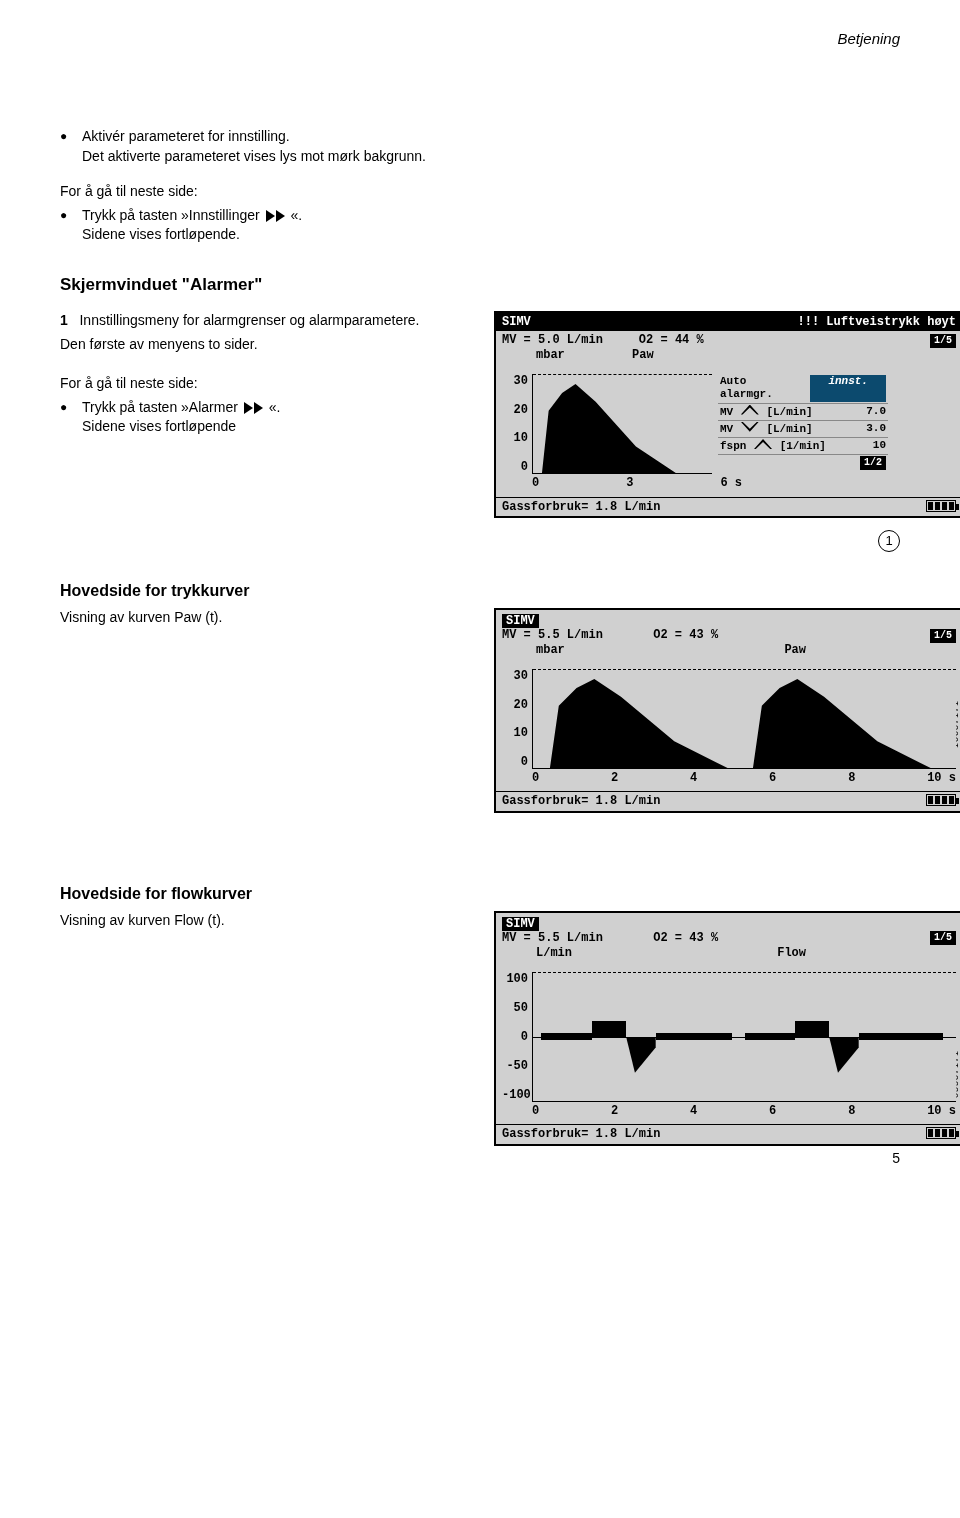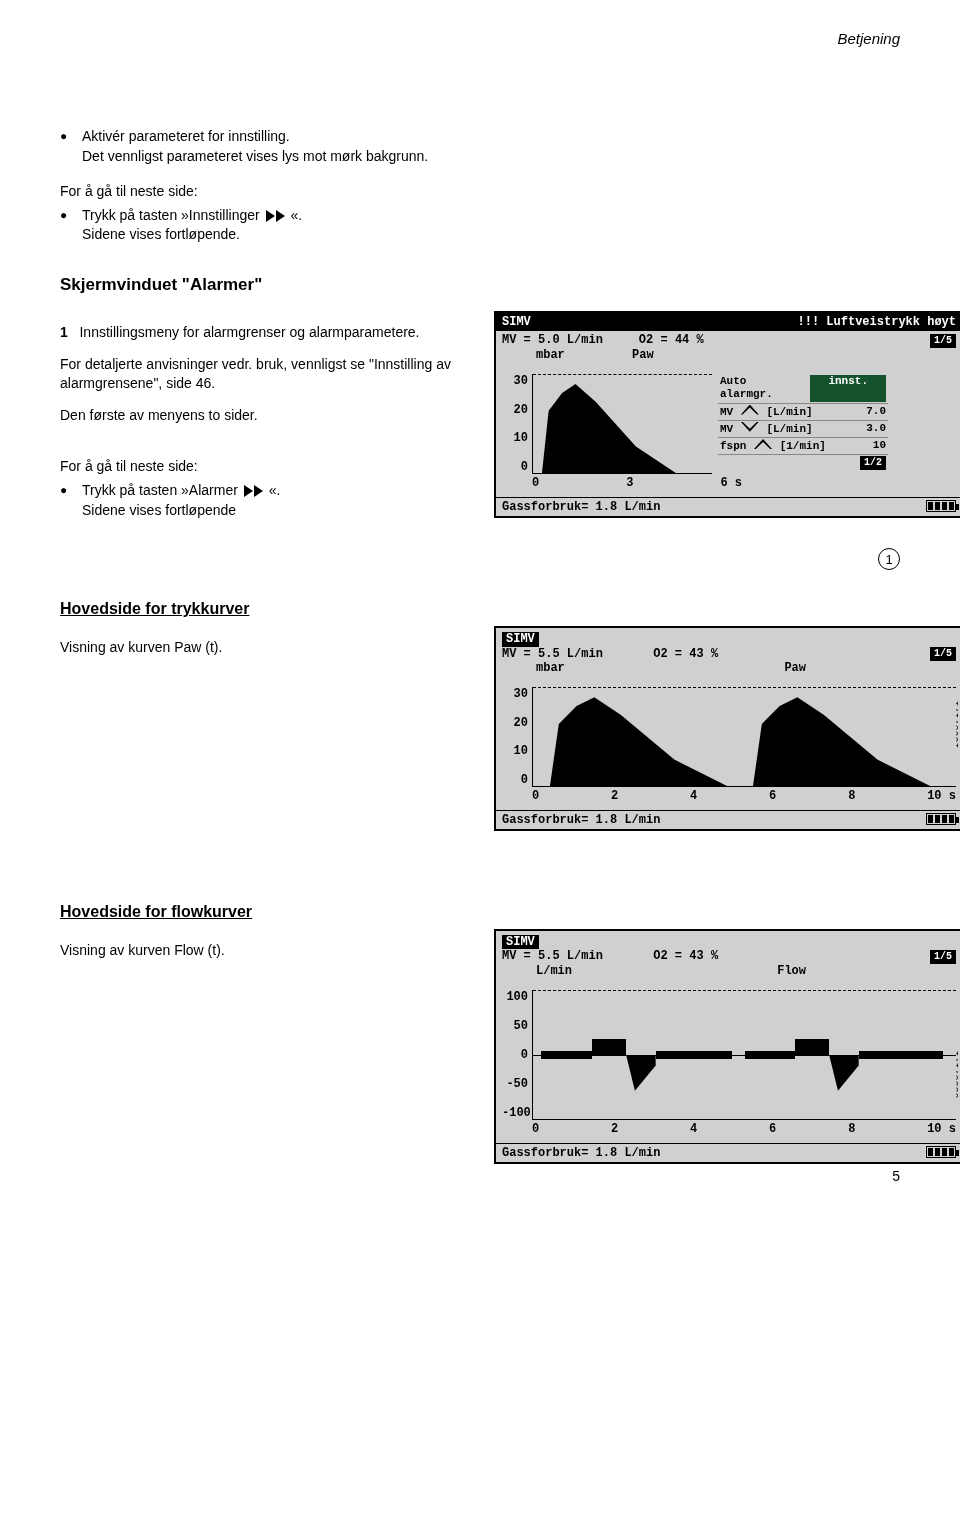--- a/index.html
+++ b/index.html
@@ -17,22 +17,22 @@
     font-style: italic;
     font-size: 15px;
     margin-bottom: 80px;
   }
   .bullet-list { list-style: none; margin-bottom: 16px; }
   .bullet-list li { position: relative; padding-left: 22px; margin-bottom: 4px; line-height: 1.4; }
   .bullet-list li::before {
     content: "●"; position: absolute; left: 0; top: 1px; font-size: 12px;
   }
   .section-heading { font-weight: bold; font-size: 17px; margin-top: 30px; margin-bottom: 16px; }
-  .sub-heading { font-weight: bold; font-size: 16px; margin-top: 24px; margin-bottom: 8px; text-decoration: underline; }
-  .para { line-height: 1.4; margin-bottom: 4px; margin-top: 12px; }
+  .sub-heading { font-weight: bold; font-size: 16px; margin-top: 24px; margin-bottom: 8px; }
+  .para { line-height: 1.4; margin-bottom: 4px; }
   .tag-box {
     background: #444; color: #fff; padding: 1px 6px; font-weight: bold;
     display: inline-block; font-size: 13px;
   }
   .triangles {
     display: inline-flex; vertical-align: middle; gap: 1px; margin: 0 2px;
   }
   .tri {
     width: 0; height: 0; border-top: 6px solid transparent;
     border-bottom: 6px solid transparent; border-left: 9px solid #000;
@@ -73,21 +73,21 @@
     display:inline-block; width:30px; height:12px; border:1px solid #000; position:relative;
   }
   .battery::after { content:""; position:absolute; right:-4px; top:3px; width:3px; height:6px; background:#000; }
   .battery .seg { display:inline-block; width:5px; height:8px; background:#000; margin:1px; }
   .side-panel {
     position:absolute; right:6px; top:40px; width:160px; font-size:11px;
     background:#d0d0d0;
   }
   .side-panel .row { display:flex; justify-content:space-between; padding:1px 2px; border-top:1px solid #888; }
   .side-panel .hdr { display:flex; gap:16px; padding:1px 2px; }
-  .side-panel .hdr .sel { background:#14532d; color:#fff; padding:0 18px; }
+  .side-panel .hdr .sel { background:#0c4a6e; color:#fff; padding:0 18px;font-style:italic; }
   .circle-num {
     display:inline-flex; width:22px; height:22px; border:1.5px solid #000; border-radius:50%;
     align-items:center; justify-content:center; font-size:13px;
   }
   .annot-row { display:flex; justify-content:flex-end; align-items:center; gap:8px; margin:12px 0 30px 0; width:840px; }
   .vert-code {
     position:absolute; right:0; font-size:9px; letter-spacing:1px;
     writing-mode: vertical-rl; transform: rotate(180deg);
   }
   .vert1 { top:700px; }
@@ -100,21 +100,21 @@
 </head>
 <body>
 
 
 
 <div class="header-right">Betjening</div>
 
 <ul class="bullet-list">
   <li>
     <span>Aktivér parameteret for innstilling.</span><br>
-    <span>Det vennligst parameteret vises lys mot mørk bakgrunn.</span>
+    <span>Det aktiverte parameteret vises lys mot mørk bakgrunn.</span>
   </li>
 </ul>
 <div class="para">For å gå til neste side:</div>
 <ul class="bullet-list">
   <li>
     <span>Trykk på tasten »Innstillinger</span>
     <span class="triangles">
         <span class="tri"></span>
         <span class="tri"></span>
       </span>
@@ -124,21 +124,20 @@
 </ul>
 
 <div class="section-heading">Skjermvinduet "Alarmer"</div>
 
 <div class="two-col">
   <div class="left-col">
     <div class="para">
       <b>1</b>&nbsp;&nbsp;
       <span>Innstillingsmeny for alarmgrenser og alarmparametere.</span>
     </div>
-    <div class="para">For detaljerte anvisninger vedr. bruk, vennligst se "Innstilling av alarmgrensene", side 46.</div>
     <div class="para">Den første av menyens to sider.</div>
     <br>
     <div class="para">For å gå til neste side:</div>
     <ul class="bullet-list">
       <li>
         <span>Trykk på tasten »Alarmer</span>
         <span class="triangles">
             <span class="tri"></span>
             <span class="tri"></span>
           </span>

